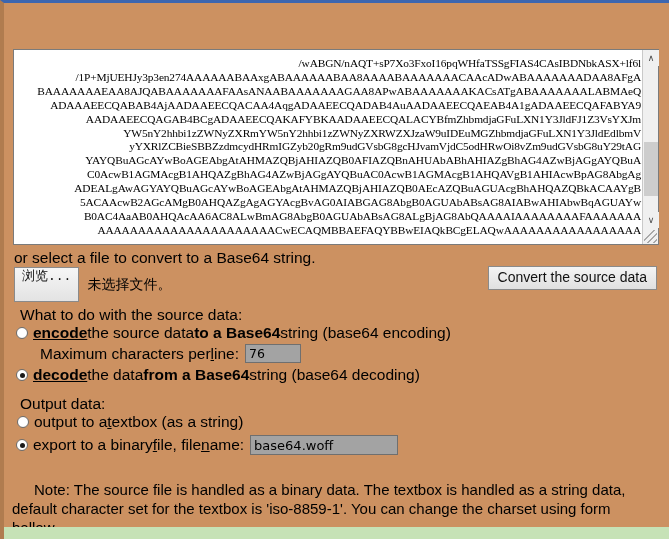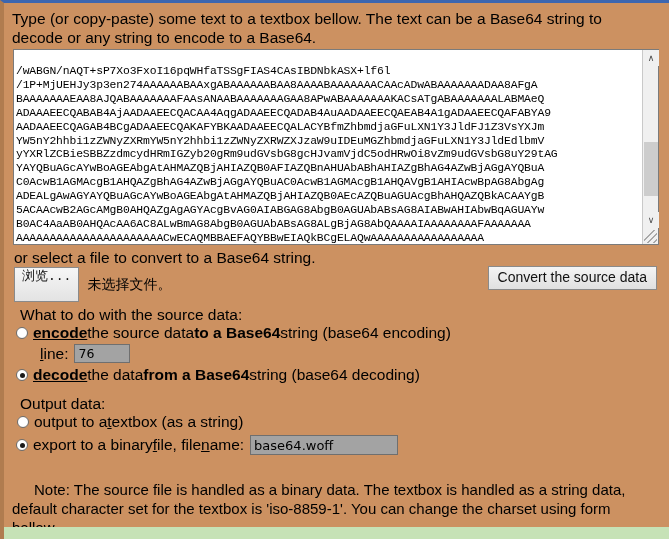--- a/index.html
+++ b/index.html
@@ -49,29 +49,30 @@
     top: 46px;
     width: 646px;
     height: 196px;
     background: #ffffff;
     border: 1px solid #7b7b7b;
     box-sizing: border-box;
     display: flex;
   }
   .ta-text {
     flex: 1 1 auto;
-    font-family: Liberation Mono, monospace;
+    font-family: Liberation Serif, serif;
     font-size: 11.4px;
     line-height: 13.9px;
     letter-spacing: -0.15px;
     white-space: pre;
     overflow: hidden;
-    padding: 15px 1px 0 2px;
+    padding: 7px 1px 0 2px;
     color: #000;
     box-sizing: border-box;
+    text-align: right;
   }
   .ta-scroll {
     flex: 0 0 16px;
     width: 16px;
     background: #f0f0f0;
     border-left: 1px solid #c9c9c9;
     position: relative;
     box-sizing: border-box;
   }
   .sb-arrow {
@@ -228,24 +229,20 @@
     height: 12px;
     background: #c6e2b6;
   }
 </style>
 </head>
 <body>
 
 <div id="page">
   <div id="inner">
 
-    <div class="intro">
-      <div>Type (or copy-paste) some text to a textbox bellow. The text can be a Base64 string to</div>
-      <div>decode or any string to encode to a Base64.</div>
-    </div>
 
     <div class="ta-wrap">
       <div class="ta-text">/wABGN/nAQT+sP7Xo3FxoI16pqWHfaTSSgFIAS4CAsIBDNbkASX+lf6l
 /1P+MjUEHJy3p3en274AAAAAABAAxgABAAAAAABAA8AAAABAAAAAAACAAcADwABAAAAAAADAA8AFgA
 BAAAAAAAEAA8AJQABAAAAAAAFAAsANAABAAAAAAAGAA8APwABAAAAAAAKACsATgABAAAAAAALABMAeQ
 ADAAAEECQABAB4AjAADAAEECQACAA4AqgADAAEECQADAB4AuAADAAEECQAEAB4A1gADAAEECQAFABYA9
 AADAAEECQAGAB4BCgADAAEECQAKAFYBKAADAAEECQALACYBfmZhbmdjaGFuLXN1Y3JldFJ1Z3VsYXJm
 YW5nY2hhbi1zZWNyZXRmYW5nY2hhbi1zZWNyZXRWZXJzaW9uIDEuMGZhbmdjaGFuLXN1Y3JldEdlbmV
 yYXRlZCBieSBBZzdmcydHRmIGZyb20gRm9udGVsbG8gcHJvamVjdC5odHRwOi8vZm9udGVsbG8uY29tAG
 YAYQBuAGcAYwBoAGEAbgAtAHMAZQBjAHIAZQB0AFIAZQBnAHUAbABhAHIAZgBhAG4AZwBjAGgAYQBuA
@@ -277,20 +274,21 @@
 
     <div class="opt-row" id="opt-encode">
       <span class="radio"></span>
       <span class="b u">encode</span>
       <span> the source data </span>
       <span class="b">to a Base64</span>
       <span> string (base64 encoding)</span>
     </div>
 
     <div class="maxchars-row">
+      <span>Maximum characters per </span>
       <span class="u">l</span>
       <span>ine:</span>
       <input class="txtinput" id="maxchars-input" type="text" value="76" style="">
     </div>
 
     <div class="opt-row" id="opt-decode">
       <span class="radio checked"></span>
       <span class="b u">decode</span>
       <span> the data </span>
       <span class="b">from a Base64</span>

